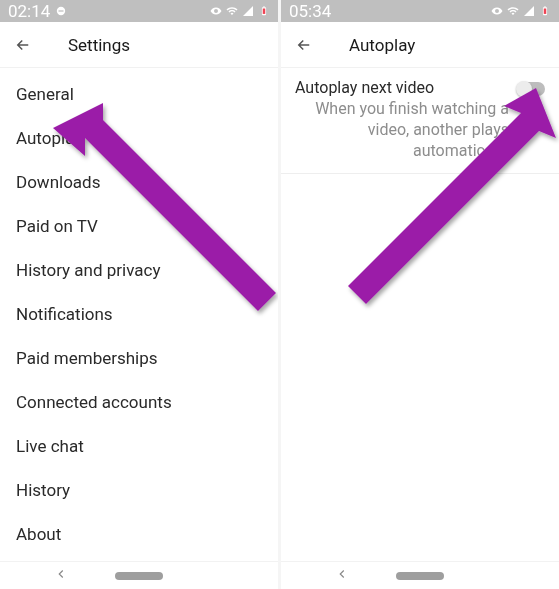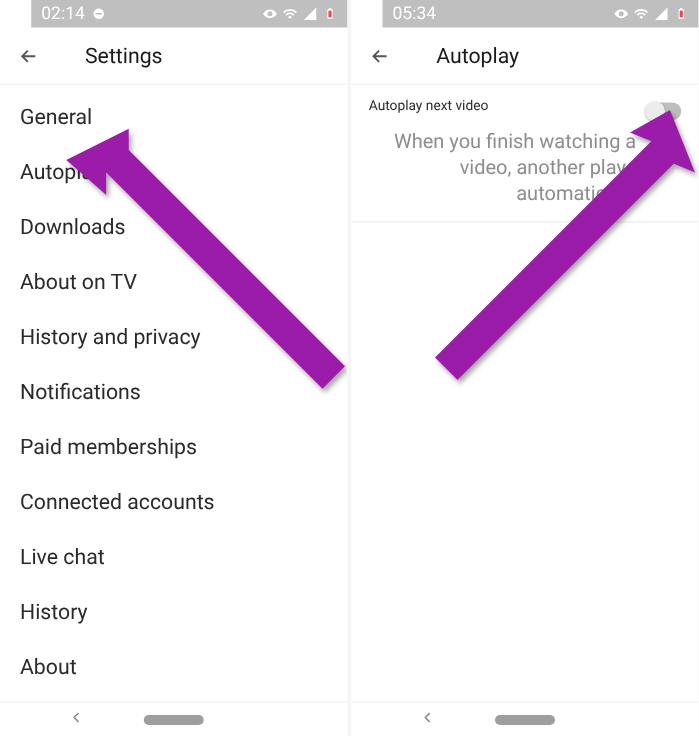--- a/index.html
+++ b/index.html
@@ -22,22 +22,21 @@
     overflow: hidden;
   }
   .status-bar {
     height: 22px;
     background: #bfbfbf;
     display: flex;
     align-items: center;
     justify-content: space-between;
     padding: 0 8px;
     color: #fff;
-    font-size: 14px;
-    margin-left: 25px;
+    font-size: 17px;
   }
   .status-left { display: flex; align-items: center; gap: 5px; }
   .status-right { display: flex; align-items: center; gap: 4px; }
   .status-icon { width: 12px; height: 12px; display: inline-flex; align-items: center; justify-content: center; }
   .topbar {
     height: 46px;
     display: flex;
     align-items: center;
     padding: 0 14px;
     gap: 36px;
@@ -69,21 +68,21 @@
     cursor: pointer;
   }
   .setting-row {
     padding: 10px 14px 12px 14px;
     display: flex;
     align-items: flex-start;
     justify-content: space-between;
     border-bottom: 1px solid #eee;
   }
   .setting-text { flex: 1; padding-right: 8px; }
-  .setting-title { font-size: 11px; color: #2a2a2a; margin-bottom: 12px; }
+  .setting-title { font-size: 16px; color: #2a2a2a; margin-bottom: 2px; }
   .setting-desc { font-size: 16px; color: #8d8d8d; line-height: 1.3; text-align: right; }
   .switch {
     width: 28px;
     height: 14px;
     background: #bdbdbd;
     border-radius: 8px;
     position: relative;
     margin-top: 4px;
     cursor: pointer;
     flex-shrink: 0;
@@ -168,21 +167,21 @@
         </svg>
     </div>
     <div class="topbar-title">Settings</div>
   </div>
 
   <div class="content">
     <div class="list-container">
       <div class="list-item"><span>General</span></div>
       <div class="list-item"><span>Autoplay</span></div>
       <div class="list-item"><span>Downloads</span></div>
-      <div class="list-item"><span>About on TV</span></div>
+      <div class="list-item"><span>Paid on TV</span></div>
       <div class="list-item"><span>History and privacy</span></div>
       <div class="list-item"><span>Notifications</span></div>
       <div class="list-item"><span>Paid memberships</span></div>
       <div class="list-item"><span>Connected accounts</span></div>
       <div class="list-item"><span>Live chat</span></div>
       <div class="list-item"><span>History</span></div>
       <div class="list-item"><span>About</span></div>
     </div>
     <svg class="arrow-overlay" style="left:18px; top:10px;" width="260" height="260" viewBox="0 0 260 260">
       <defs>

